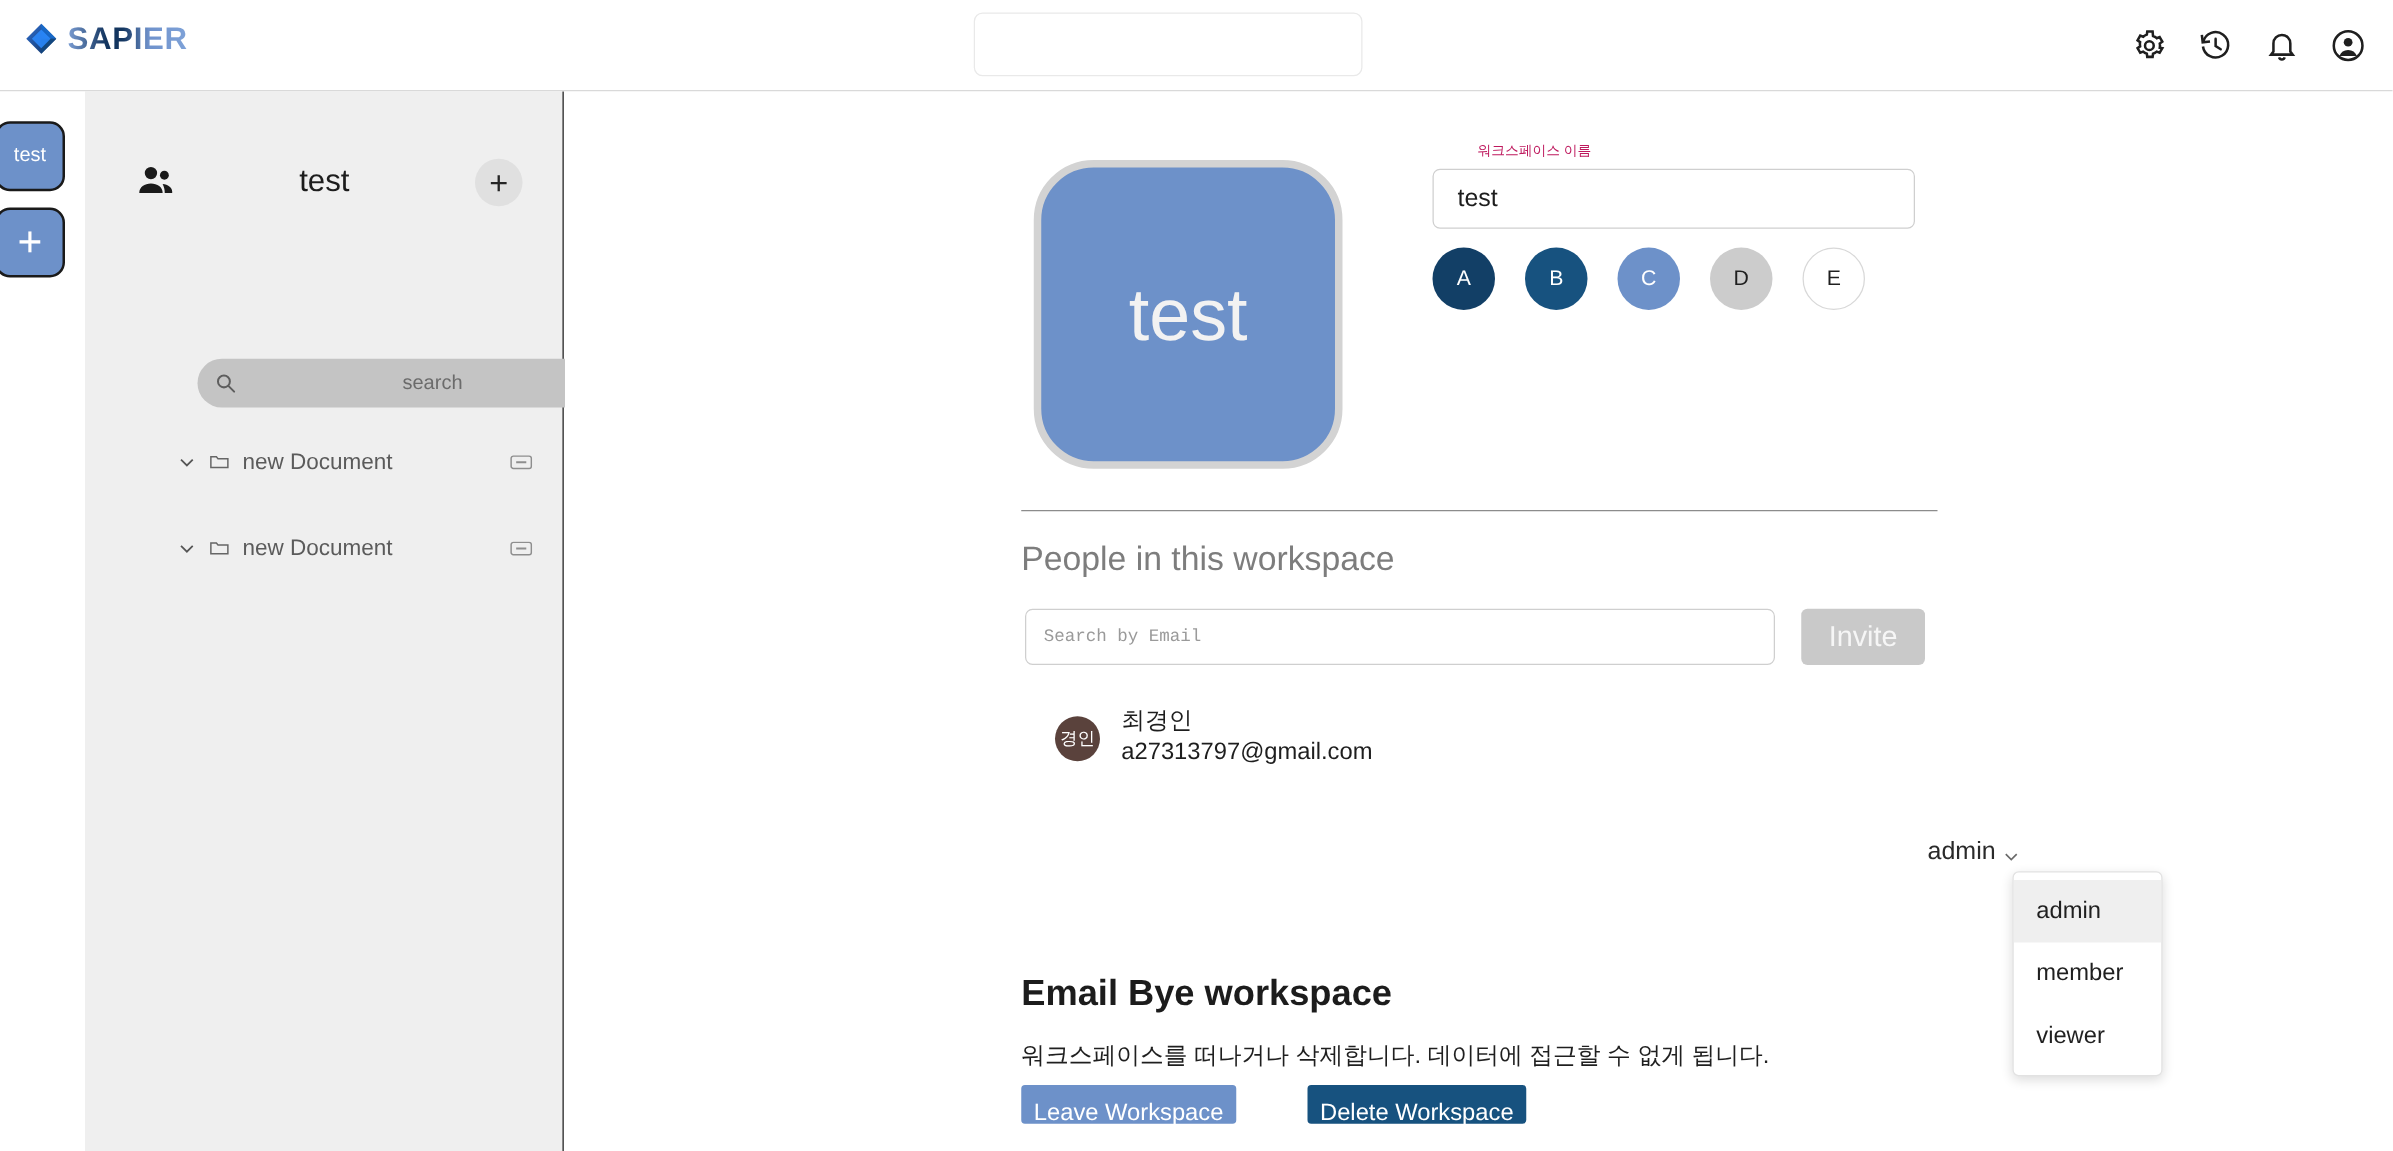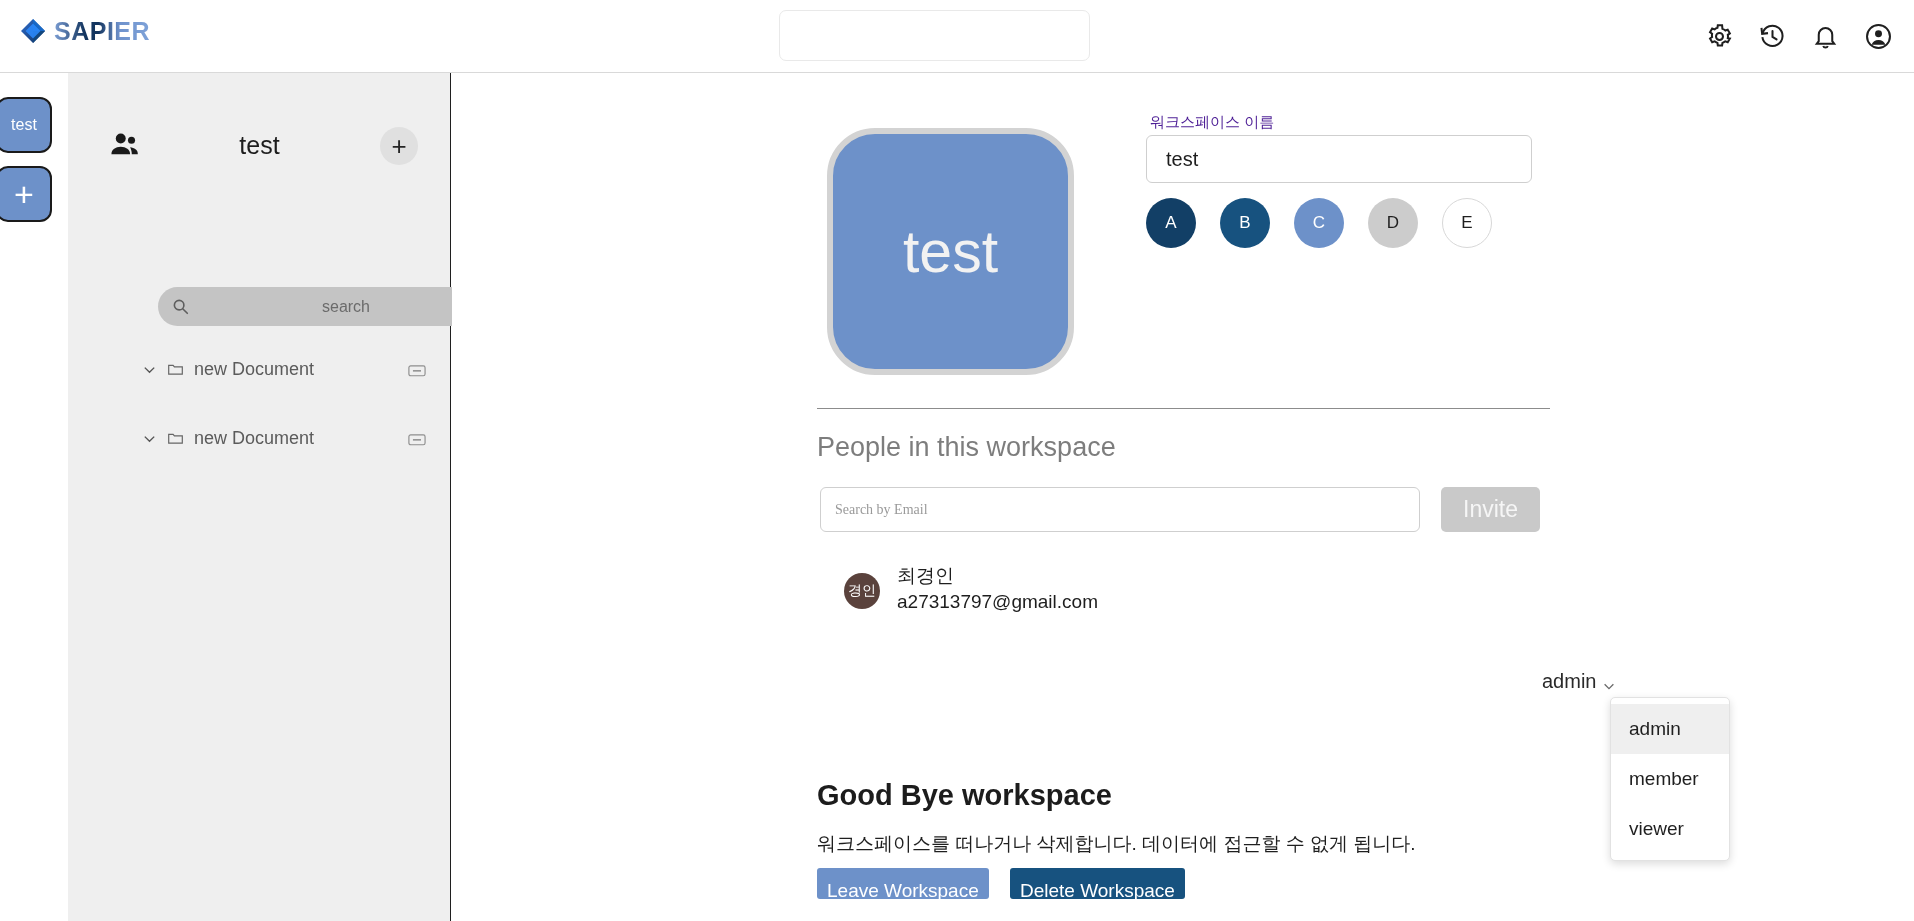--- a/index.html
+++ b/index.html
@@ -116,22 +116,22 @@
 
   #ws-avatar {
     position: absolute; left: 375px; top: 55px;
     width: 247px; height: 247px;
     background: #6d91c9; border: 6px solid #d3d3d3; border-radius: 48px;
     display: flex; align-items: center; justify-content: center;
     color: #f2f2f2; font-size: 59px; cursor: pointer;
   }
 
   #ws-name-label {
-    position: absolute; left: 698px; top: 40px;
-    font-size: 15px; color: #4c1d95;
+    position: absolute; left: 730px; top: 40px;
+    font-size: 11px; color: #be185d;
   }
   #ws-name-input {
     position: absolute; left: 694px; top: 62px;
     width: 386px; height: 48px;
     border: 1px solid #cfcfcf; border-radius: 6px;
     font-family: "Liberation Sans", sans-serif; font-size: 20px;
     color: #1d1d1d; padding: 0 19px; outline: none; background:#fff;
   }
   #swatches {
     position: absolute; left: 694px; top: 125px;
@@ -149,21 +149,21 @@
   }
 
   #people-title {
     position: absolute; left: 365px; top: 359px;
     font-size: 27px; color: #7d7d7d;
   }
   #email-input {
     position: absolute; left: 368px; top: 414px;
     width: 600px; height: 45px;
     border: 1px solid #cfcfcf; border-radius: 6px;
-    font-family: Liberation Serif, serif; font-size: 14px;
+    font-family: Liberation Mono, monospace; font-size: 14px;
     color: #333; padding: 0 14px; outline: none; background:#fff;
   }
   #email-input::placeholder { color:#9a9a9a; opacity:1; }
   #invite-btn {
     position: absolute; left: 989px; top: 414px;
     width: 99px; height: 45px;
     background: #c9c9c9; color: #f6f6f6; border: none; border-radius: 5px;
     font-family: "Liberation Sans", sans-serif; font-size: 23px;
     cursor: pointer;
   }
@@ -414,18 +414,18 @@
       <span>admin</span>
     </div>
     <div class="role-item">
       <span>member</span>
     </div>
     <div class="role-item">
       <span>viewer</span>
     </div>
   </div>
 
-  <div id="goodbye-title">Good Bye workspace</div>
+  <div id="goodbye-title">Email Bye workspace</div>
   <div id="goodbye-desc">워크스페이스를 떠나거나 삭제합니다. 데이터에 접근할 수 없게 됩니다.</div>
   <button class="gb-btn" id="leave-btn" style="background: rgb(109, 145, 201);">Leave Workspace</button>
-  <button class="gb-btn" id="delete-btn" style="background: rgb(23, 82, 127);">Delete Workspace</button>
+  <button class="gb-btn" id="delete-btn" style="background: rgb(23, 82, 127); margin-left: 36px;">Delete Workspace</button>
 
 </div>
 
 </body></html>

